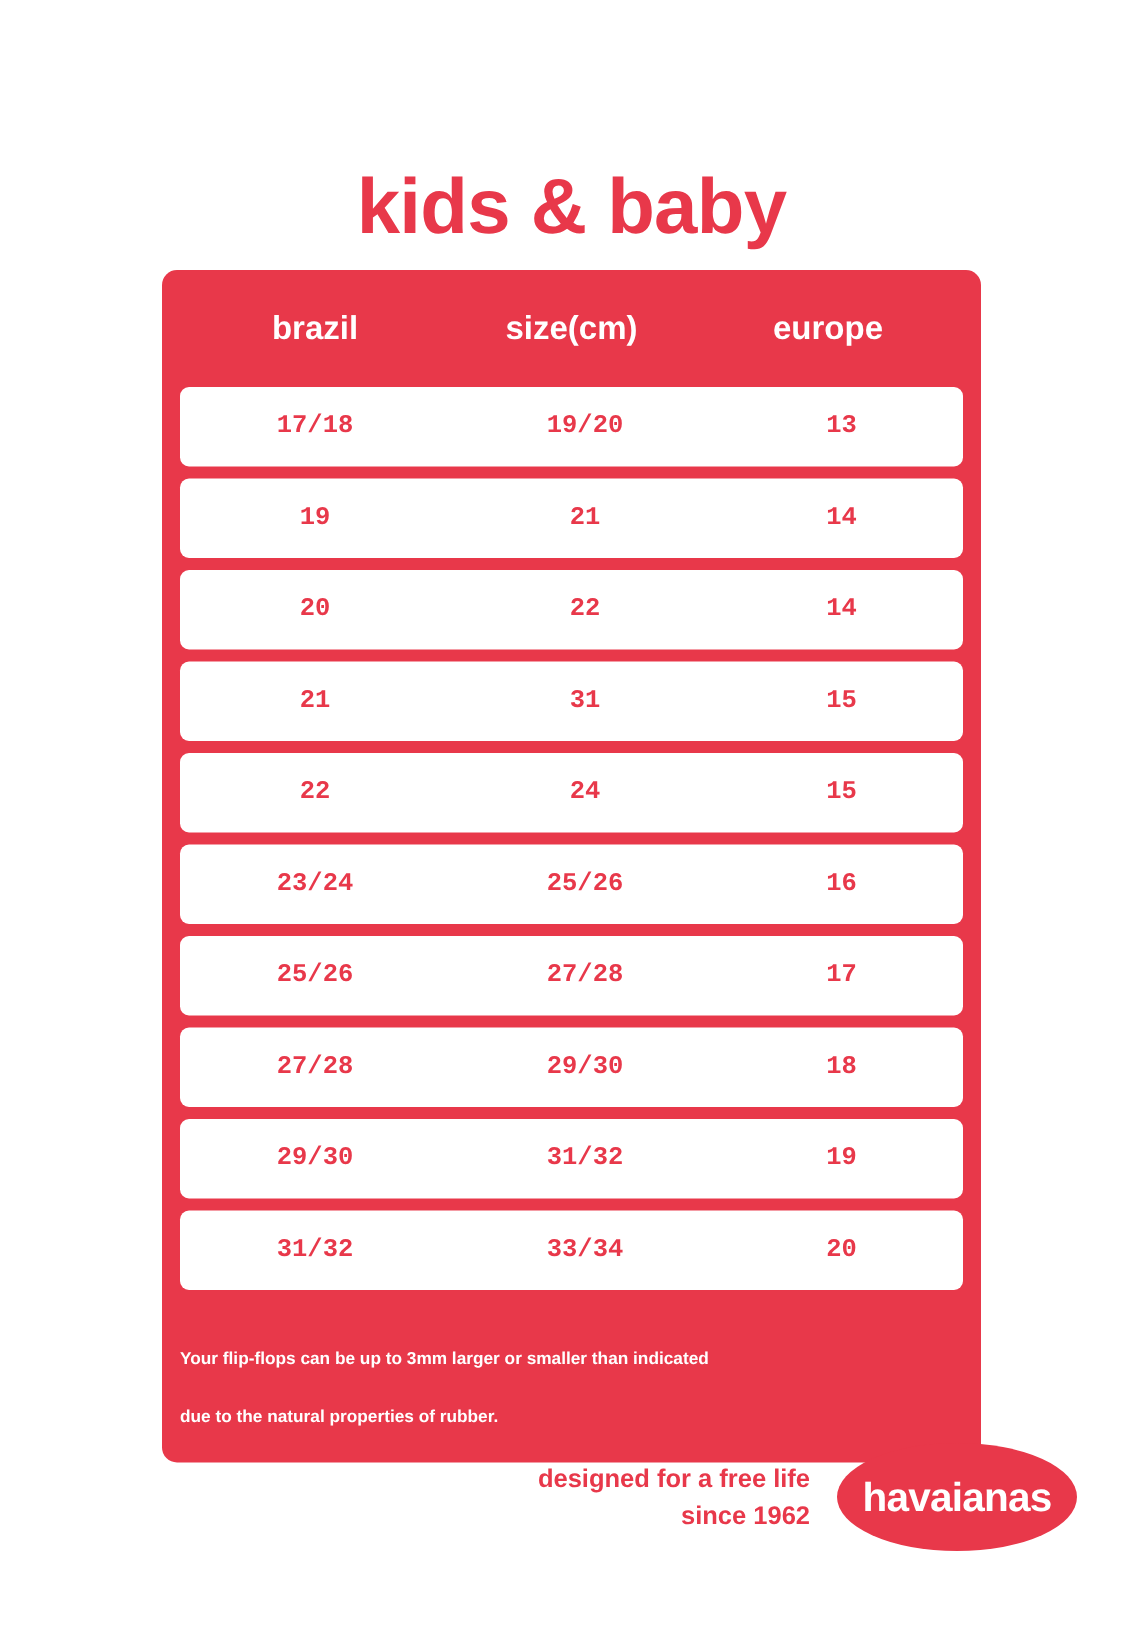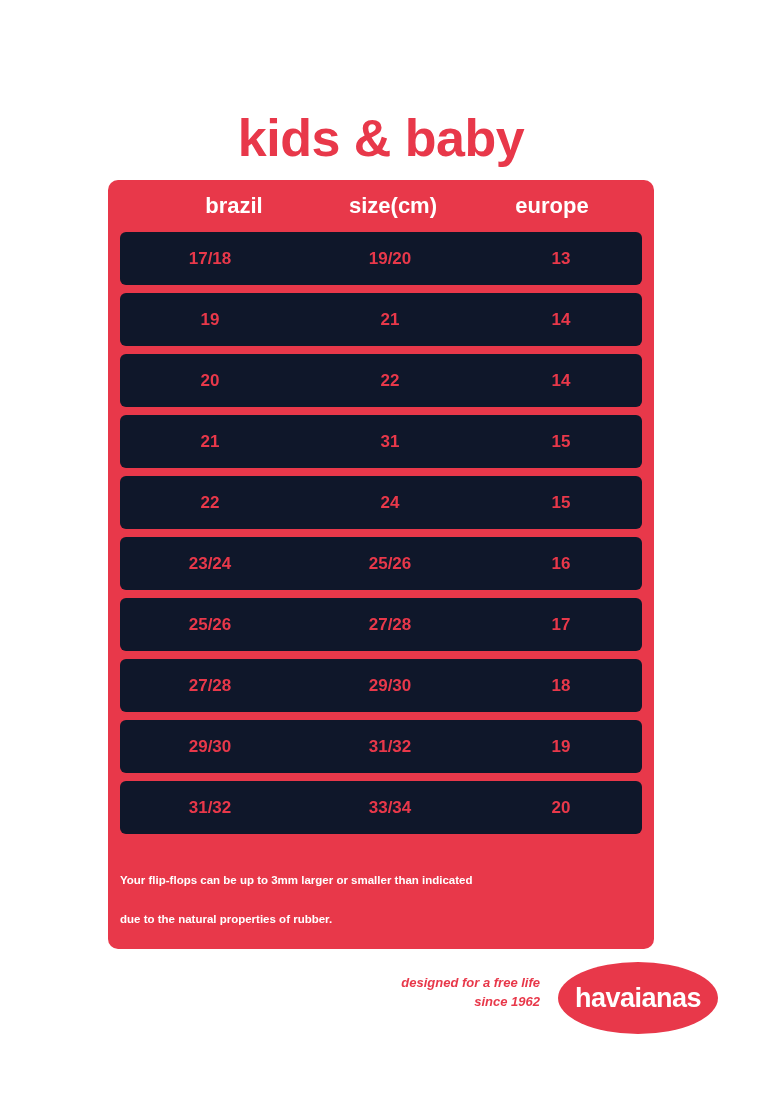--- a/index.html
+++ b/index.html
@@ -42,45 +42,45 @@
     background: #e8384a;
     border-radius: 10px;
     padding: 0;
     box-sizing: border-box;
   }
 
   .table-head {
     display: flex;
     height: 52px;
     align-items: center;
-    padding: 0 12px;
-    margin-left: 24px;
+    padding: 13px 12px;
   }
   .table-head .cell {
     color: #ffffff;
     font-size: 22px;
     font-weight: bold;
     text-align: center;
   }
 
   .cell-brazil { flex: 0 0 180px; }
   .cell-europe { flex: 0 0 180px; }
   .cell-size   { flex: 1 1 auto; }
 
   .rows {
     padding: 0 12px;
   }
 
   .row {
     display: flex;
     align-items: center;
     height: 53px;
-    background: #0f172a;
+    background: #ffffff;
     border-radius: 6px;
     margin-bottom: 8px;
+    font-family: Liberation Mono, monospace;
   }
   .row .cell {
     color: #e8384a;
     font-size: 17px;
     font-weight: bold;
     text-align: center;
   }
 
   .note {
     padding: 8px 12px 22px 12px;
@@ -97,24 +97,23 @@
     left: 0;
     width: 762px;
     height: 80px;
   }
   .tagline {
     position: absolute;
     right: 222px;
     top: 12px;
     text-align: right;
     color: #e8384a;
-    font-size: 13px;
+    font-size: 17px;
     font-weight: bold;
     line-height: 1.45;
-    font-style: italic;
   }
   .logo {
     position: absolute;
     left: 558px;
     top: 0px;
     width: 160px;
     height: 72px;
     background: #e8384a;
     border-radius: 80px / 36px;
   }

